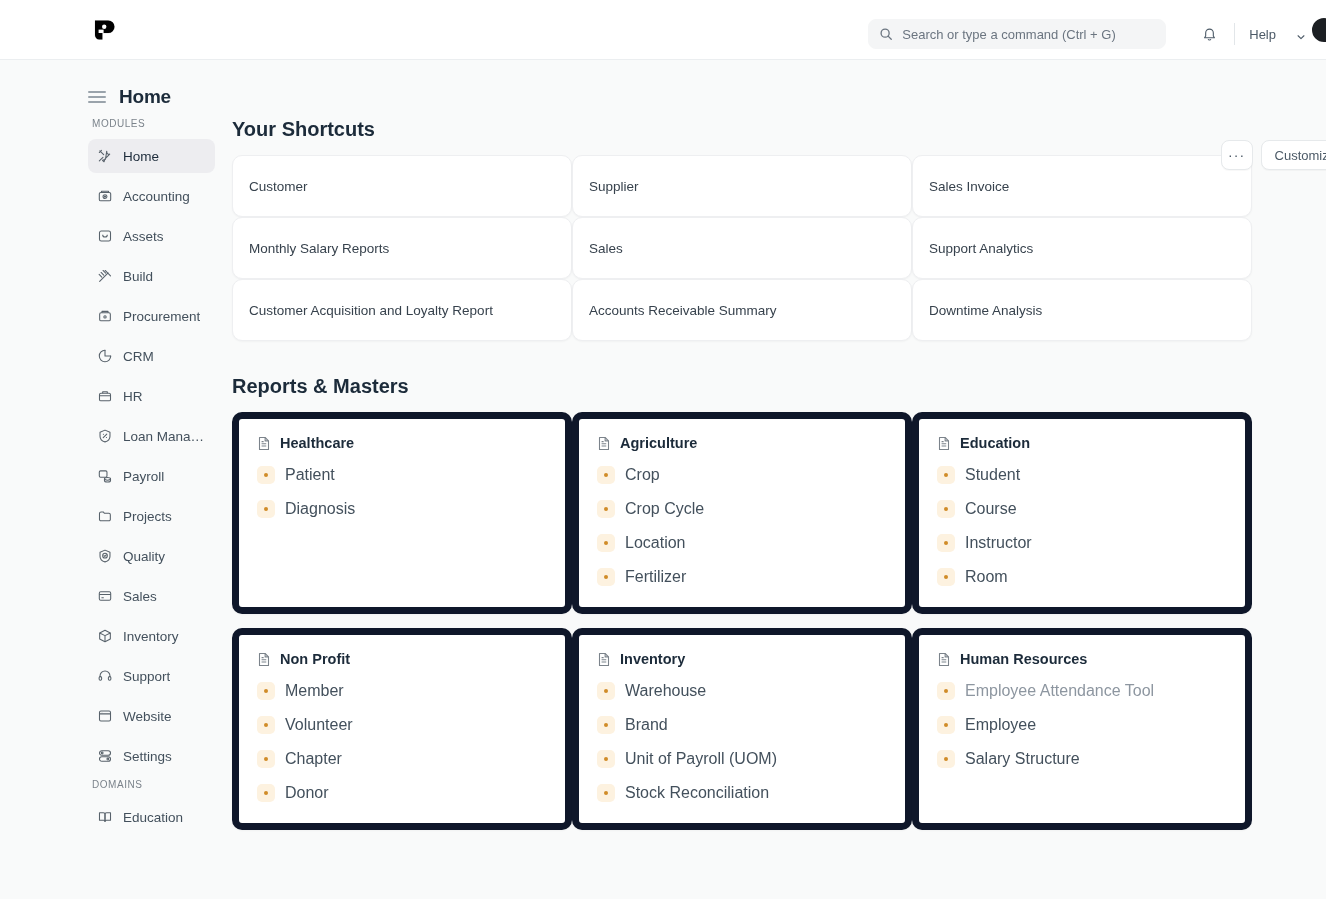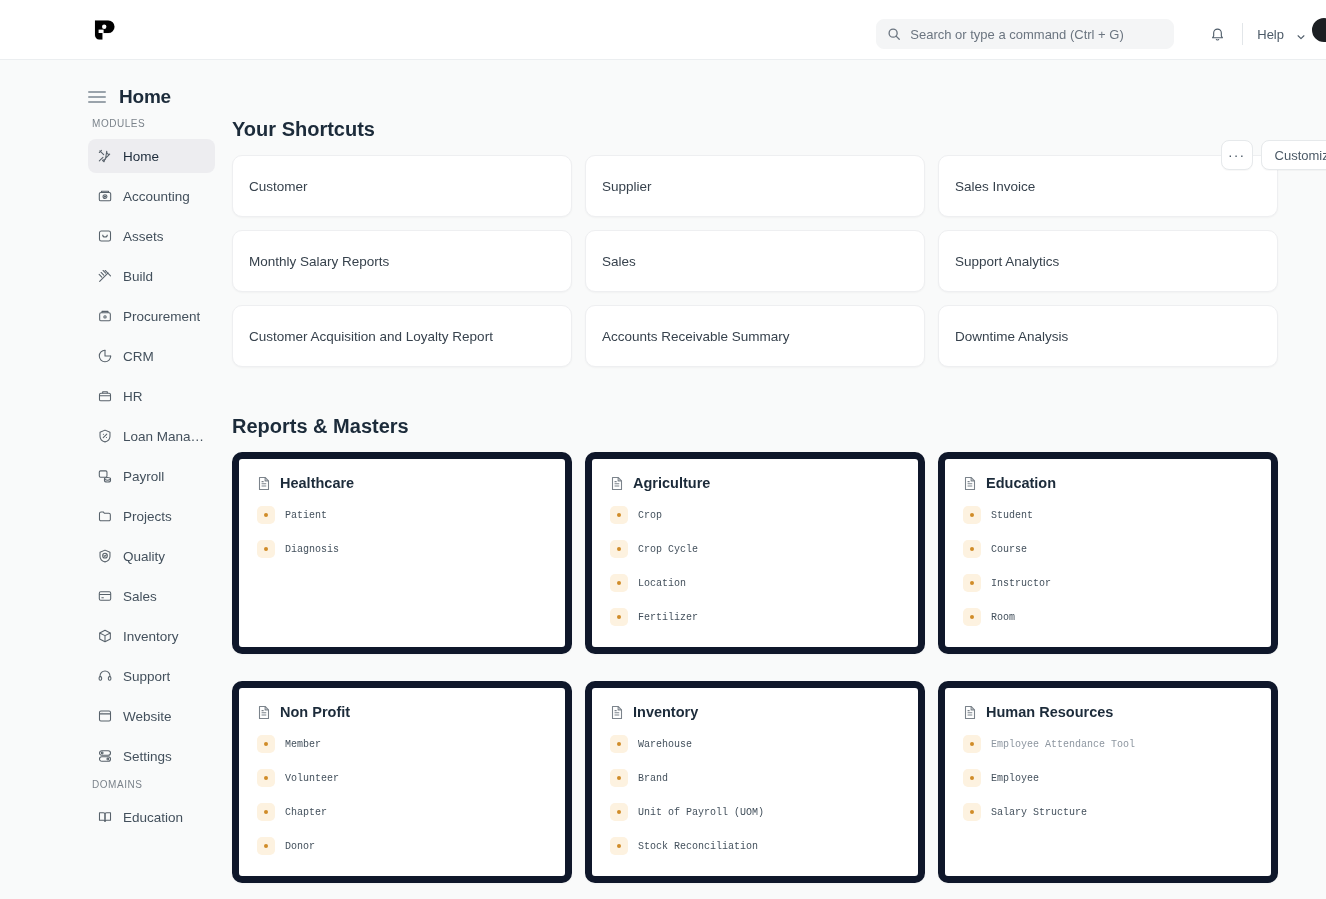--- a/index.html
+++ b/index.html
@@ -61,21 +61,21 @@
   .bell-btn {
     width: 30px; height: 30px;
     display: flex; align-items: center; justify-content: center;
     cursor: pointer;
     margin-right: 10px;
   }
   .nav-divider {
     width: 1px; height: 22px; background: #e2e6e9; margin-right: 14px;
   }
   .help-btn {
-    display: flex; align-items: flex-end; gap: 12px;
+    display: flex; align-items: flex-end; gap: 20px;
     font-size: 13px; color: #4c5a67; cursor: pointer;
     margin-right: 20px;
   }
   .avatar {
     width: 28px; height: 28px;
     border-radius: 50%;
     background: #1c1f23;
     position: absolute;
     right: -12px;
     top: 16px;
@@ -192,26 +192,26 @@
     padding-left: 17px;
     padding-top: 0;
     min-width: 0;
   }
   .section-title {
     font-size: 20px;
     font-weight: bold;
     color: #1c2b3a;
     margin-bottom: 14px;
   }
-  .section-title.second { margin-top: 48px; }
+  .section-title.second { margin-top: 34px; }
 
   .grid3 {
     display: grid;
     grid-template-columns: repeat(3, 340px);
-    gap: 13px;
+    gap: 0;
   }
   .shortcut-card {
     height: 62px;
     background: #ffffff;
     border: 1px solid #eeefF1;
     border-radius: 10px;
     display: flex;
     align-items: center;
     padding: 0 16px;
     cursor: pointer;
@@ -251,24 +251,23 @@
     border-radius: 5px;
     background: #fdf2e0;
     display: flex; align-items: center; justify-content: center;
     flex: 0 0 18px;
   }
   .dot-badge i {
     width: 4px; height: 4px; border-radius: 50%;
     background: #d08c28; display: block;
   }
   .master-link .lnk {
-    font-size: 10px;
+    font-size: 16px;
     color: #43505c;
     white-space: nowrap;
-    font-family: Liberation Mono, monospace;
   }
   .master-link .lnk.muted { color: #8d96a0; }
   .master-gap-row { margin-top: 14px; }
   svg { display: block; }
 </style>
 </head>
 <body>
 
 <div class="navbar">
   <div class="brand-logo">

